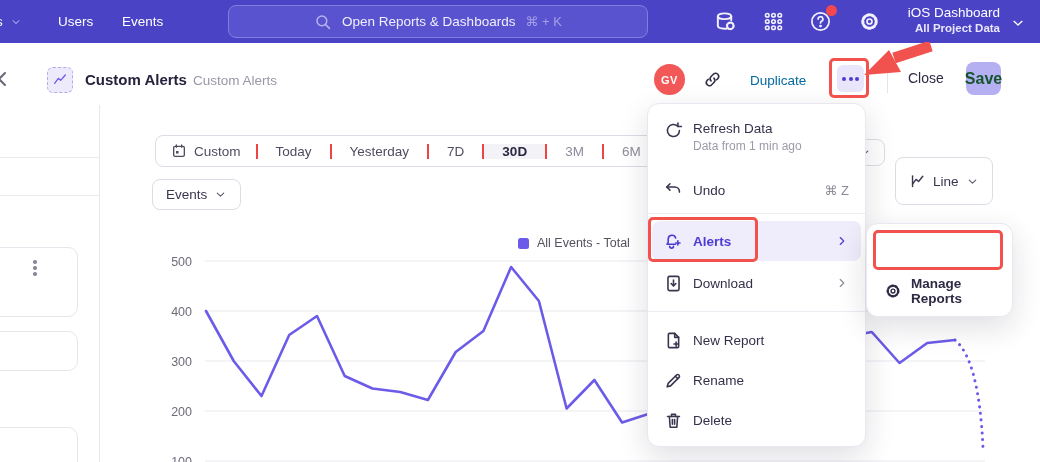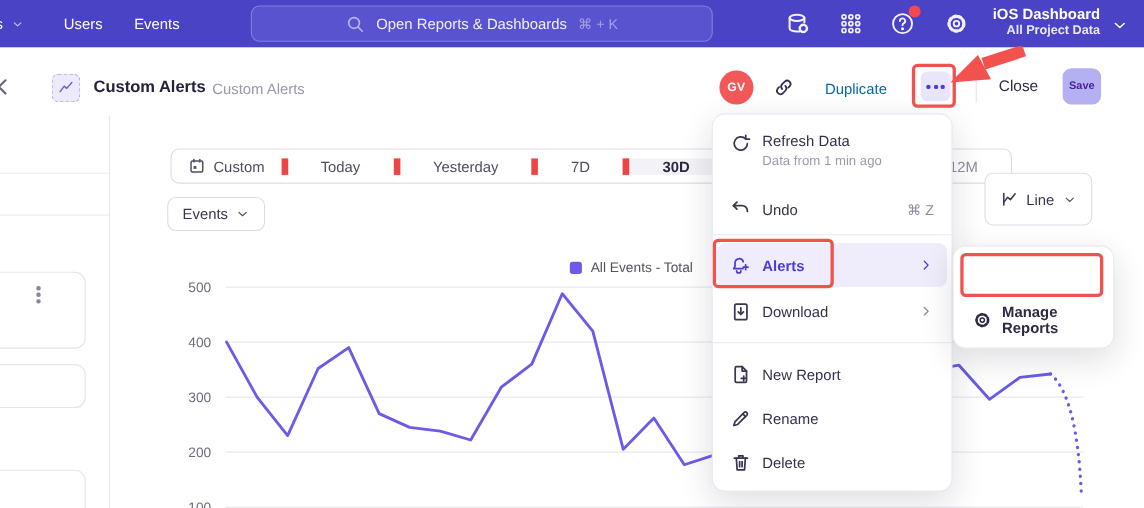--- a/index.html
+++ b/index.html
@@ -19,21 +19,21 @@
   .searchbar {
     position:absolute; left:228px; top:5px; width:420px; height:33px;
     background:#5a53cf; border:1px solid #837ede; border-radius:8px;
     display:flex; align-items:center; justify-content:center; gap:10px; cursor:text;
   }
   .searchbar .ph { color:#f0effc; font-size:13.5px; font-weight:500; }
   .searchbar .sc { color:#a4a0e6; font-size:13px; }
   .nav-icon { position:absolute; top:10px; width:23px; height:23px; color:#f2f1fb; cursor:pointer; }
   .nav-dot { position:absolute; left:826px; top:5px; width:11px; height:11px; border-radius:50%; background:#f3484f; z-index:11; }
   .project { position:absolute; right:40px; top:4px; text-align:right; color:#fff; cursor:pointer; }
-  .project .pname { font-size:13.5px; font-weight:700; line-height:17px; }
+  .project .pname { font-size:13.5px; font-weight:400; line-height:17px; }
   .project .pscope { font-size:11.5px; font-weight:600; color:#e9e7fb; line-height:14px; }
   .project-chev { position:absolute; left:1010px; top:15px; width:16px; height:16px; color:#fff; cursor:pointer; }
 
   
   .header { position:absolute; left:0; top:43px; width:1040px; height:62px; background:#fff; z-index:9; }
   .back-frag { position:absolute; left:-3px; top:28px; width:10px; height:16px; color:#6a6778; }
   .report-thumb {
     position:absolute; left:47px; top:24px; width:26px; height:26px; border-radius:6px;
     background:#edeafc; border:1px dashed #b4abef; color:#6c5ce8;
     display:flex; align-items:center; justify-content:center;
@@ -49,39 +49,39 @@
   .txt-btn { position:absolute; font-size:13.5px; font-weight:500; color:#0369a1; cursor:pointer; }
   .more-btn {
     position:absolute; left:837px; top:22px; width:27px; height:27px; border-radius:6px;
     background:#e9e6fb; display:flex; align-items:center; justify-content:center; gap:2.5px; cursor:pointer;
   }
   .more-btn i { width:4px; height:4px; border-radius:50%; background:#4c3cd2; }
   .hdr-divider { position:absolute; left:887px; top:22px; width:1px; height:28px; background:#e5e4ea; }
   .close-btn { position:absolute; left:908px; top:27px; font-size:14px; font-weight:500; color:#2e2a44; cursor:pointer; }
   .save-btn {
     position:absolute; left:966px; top:19px; width:35px; height:33px; border-radius:8px;
-    background:#b5b0f1; color:#4c1d95; font-size:10px; font-weight:600; border:none;
+    background:#b5b0f1; color:#14532d; font-size:16px; font-weight:600; border:none;
     display:flex; align-items:center; justify-content:center; cursor:default;
   }
 
   
   .side-vline { position:absolute; left:99px; top:105px; width:1px; height:357px; background:#e7e6ec; }
   .side-hline { position:absolute; left:0; width:99px; height:1px; background:#eceaf0; }
   .side-card { position:absolute; left:-24px; width:102px; background:#fff; border:1px solid #e6e5eb; border-radius:10px; cursor:pointer; }
   .kebab { position:absolute; left:52px; top:12px; width:12px; height:18px; color:#8a8894; cursor:pointer; }
   .kebab i { display:block; width:3.6px; height:3.6px; border-radius:50%; background:#8a8894; margin:0 auto 2.6px; }
 
   
   .seg {
     position:absolute; left:155px; top:135px; height:32px; display:flex; align-items:center;
     border:1px solid #dddce4; border-radius:8px; background:#fff; overflow:hidden; z-index:5;
   }
   .seg-item {
-    display:flex; align-items:center; gap:7px; padding:0 30px; font-size:13.5px; color:#504c60;
-    border-left:6px solid #ef4444; cursor:pointer; white-space:nowrap;
+    display:flex; align-items:center; gap:7px; padding:0 18px; font-size:13.5px; color:#504c60;
+    border-left:2px solid #ef4444; cursor:pointer; white-space:nowrap;
   }
   .seg-item:first-child { border-left:none; padding:0 15px; }
   .seg-item.selected { background:#f3f2f6; color:#2c2843; font-weight:700; }
   .seg-item.muted { color:#8f8c9c; }
   .pill-btn {
     position:absolute; height:31px; border:1px solid #dddce4; border-radius:8px; background:#fff;
     display:flex; align-items:center; gap:7px; padding:0 13px; font-size:13.5px; font-weight:500;
     color:#39354e; cursor:pointer;
   }
   .chev-sm { width:13px; height:13px; color:#5a5668; }

